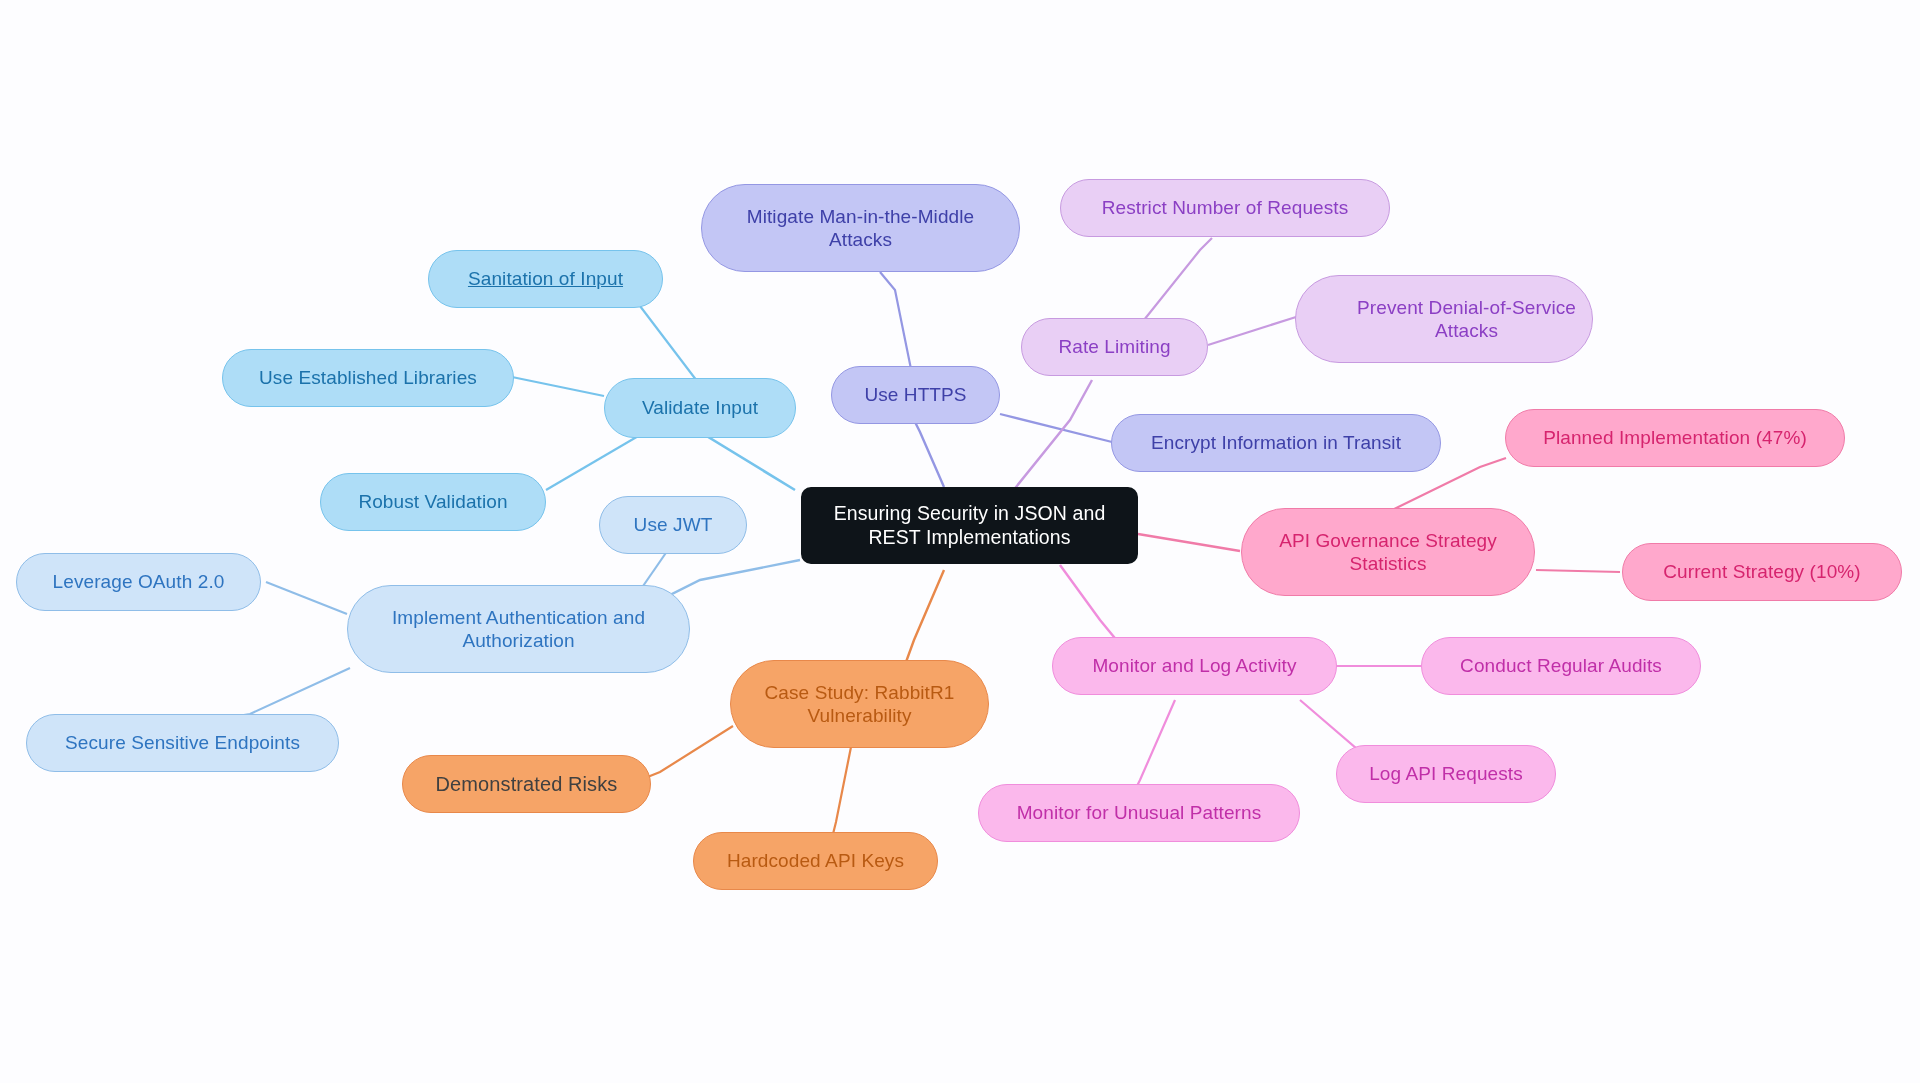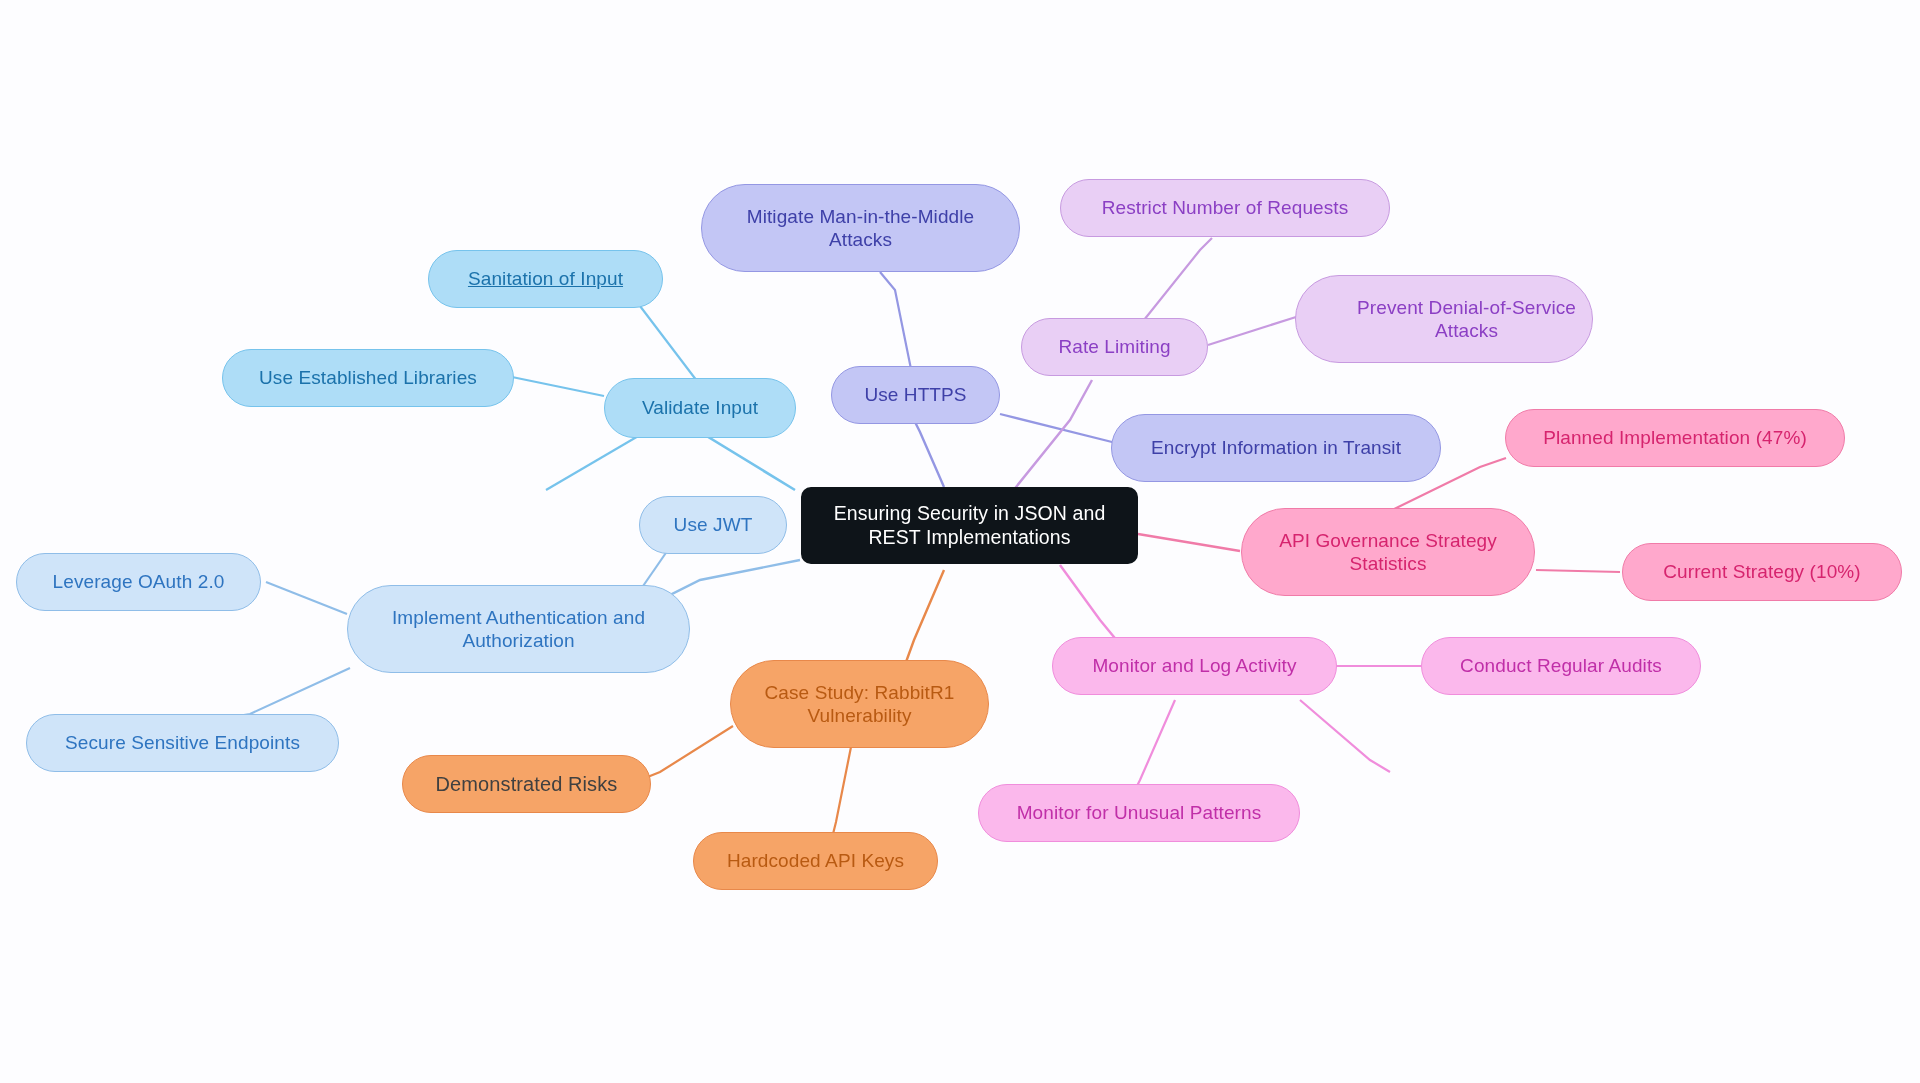--- a/index.html
+++ b/index.html
@@ -94,31 +94,34 @@
   </div>
 
   <div class="node" style="left:428px; top:250px; width:235px; height:58px; background:#aeddf7; border-color:#76c3ec; color:#1b72ab; font-size:19px;text-decoration:underline;">
     <span class="node-label">Sanitation of Input</span>
   </div>
 
   <div class="node" style="left:222px; top:349px; width:292px; height:58px; background:#aeddf7; border-color:#76c3ec; color:#1b72ab; font-size:19px;">
     <span class="node-label">Use Established Libraries</span>
   </div>
 
+  <div class="node" style="left:320px; top:473px; width:226px; height:58px; background:#aeddf7; border-color:#76c3ec; color:#1b72ab; font-size:19px;">
+    <span class="node-label">Robust Validation</span>
+  </div>
 
   <div class="node" style="left:831px; top:366px; width:169px; height:58px; background:#c3c6f5; border-color:#9497e3; color:#3e40a8; font-size:19px;">
     <span class="node-label">Use HTTPS</span>
   </div>
 
   <div class="node" style="left:701px; top:184px; width:319px; height:88px; background:#c3c6f5; border-color:#9497e3; color:#3e40a8; font-size:19px;">
     <span class="node-label">Mitigate Man-in-the-Middle
 Attacks</span>
   </div>
 
-  <div class="node" style="left:1111px; top:414px; width:330px; height:68px; background:#c3c6f5; border-color:#9497e3; color:#3e40a8; font-size:19px;">
+  <div class="node" style="left:1111px; top:414px; width:330px; height:58px; background:#c3c6f5; border-color:#9497e3; color:#3e40a8; font-size:19px;">
     <span class="node-label">Encrypt Information in Transit</span>
   </div>
 
   <div class="node" style="left:1021px; top:318px; width:187px; height:58px; background:#e9cff5; border-color:#c79ae0; color:#8b3fc4; font-size:19px;">
     <span class="node-label">Rate Limiting</span>
   </div>
 
   <div class="node" style="left:1060px; top:179px; width:330px; height:58px; background:#e9cff5; border-color:#c79ae0; color:#8b3fc4; font-size:19px;">
     <span class="node-label">Restrict Number of Requests</span>
   </div>
@@ -126,21 +129,21 @@
   <div class="node" style="left:1295px; top:275px; width:298px; height:88px; background:#e9cff5; border-color:#c79ae0; color:#8b3fc4; font-size:19px;justify-content:flex-end;">
     <span class="node-label">Prevent Denial-of-Service
 Attacks</span>
   </div>
 
   <div class="node" style="left:347px; top:585px; width:343px; height:88px; background:#cfe4f9; border-color:#8fbde8; color:#2e74c0; font-size:19px;">
     <span class="node-label">Implement Authentication and
 Authorization</span>
   </div>
 
-  <div class="node" style="left:639px; top:496px; width:148px; height:58px; background:#cfe4f9; border-color:#8fbde8; color:#2e74c0; font-size:19px;">
+  <div class="node" style="left:599px; top:496px; width:148px; height:58px; background:#cfe4f9; border-color:#8fbde8; color:#2e74c0; font-size:19px;">
     <span class="node-label">Use JWT</span>
   </div>
 
   <div class="node" style="left:16px; top:553px; width:245px; height:58px; background:#cfe4f9; border-color:#8fbde8; color:#2e74c0; font-size:19px;">
     <span class="node-label">Leverage OAuth 2.0</span>
   </div>
 
   <div class="node" style="left:26px; top:714px; width:313px; height:58px; background:#cfe4f9; border-color:#8fbde8; color:#2e74c0; font-size:19px;text-align:center;">
     <span class="node-label">Secure Sensitive Endpoints</span>
   </div>
@@ -159,20 +162,23 @@
   </div>
 
   <div class="node" style="left:1052px; top:637px; width:285px; height:58px; background:#fbb8ec; border-color:#f08ddc; color:#c02fa8; font-size:19px;">
     <span class="node-label">Monitor and Log Activity</span>
   </div>
 
   <div class="node" style="left:1421px; top:637px; width:280px; height:58px; background:#fbb8ec; border-color:#f08ddc; color:#c02fa8; font-size:19px;">
     <span class="node-label">Conduct Regular Audits</span>
   </div>
 
+  <div class="node" style="left:1336px; top:745px; width:220px; height:58px; background:#fbb8ec; border-color:#f08ddc; color:#c02fa8; font-size:19px;">
+    <span class="node-label">Log API Requests</span>
+  </div>
 
   <div class="node" style="left:978px; top:784px; width:322px; height:58px; background:#fbb8ec; border-color:#f08ddc; color:#c02fa8; font-size:19px;">
     <span class="node-label">Monitor for Unusual Patterns</span>
   </div>
 
   <div class="node" style="left:1241px; top:508px; width:294px; height:88px; background:#ffa8cc; border-color:#f07ba8; color:#d6246e; font-size:19px;justify-content:center;">
     <span class="node-label">API Governance Strategy
 Statistics</span>
   </div>
 

